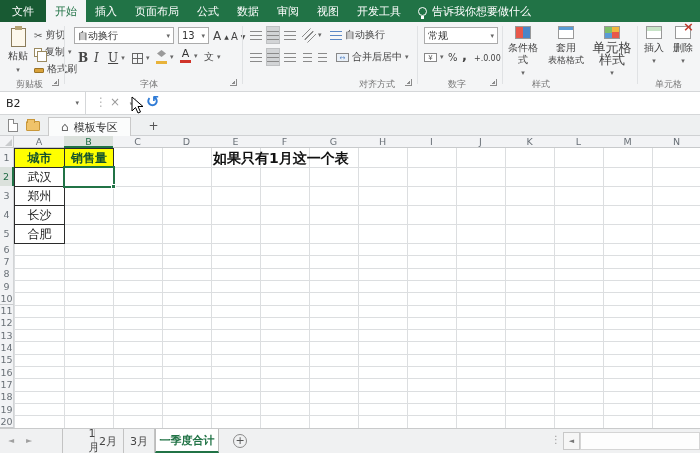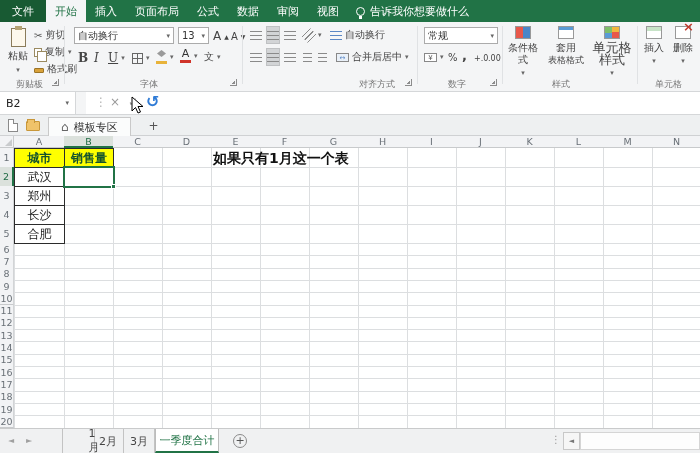--- a/index.html
+++ b/index.html
@@ -48,21 +48,21 @@
   .ic-cond { background:linear-gradient(90deg,#e8584a 0 50%,#4a86c8 50% 100%); }
   .ic-table { background:linear-gradient(#5b9bd5 0 3px,#fff 3px); }
   .ic-cellstyle { background:conic-gradient(#f2b63d 0 25%,#e8584a 0 50%,#5b9bd5 0 75%,#7fbf6a 0); }
   .ic-insert { background:linear-gradient(#c7e3c7 0 4px,#fff 4px); position:relative; }
   .ic-delete { background:#fff; position:relative; }
   .ic-delete::after { content:"\00d7"; position:absolute; right:-4px; top:-6px; color:#c0392b; font-weight:bold; font-size:13px; }
   .stackbtn { position:absolute; top:4px; text-align:center; font-size:10px; color:#444; line-height:12px; }
 
   
   #formulabar { position:absolute; left:0; top:92px; width:700px; height:23px; background:#f4f5f6; border-bottom:1px solid #d5d7d9; }
-  #namebox { position:absolute; left:0; top:0; width:76px; height:22px; background:#fff; border-right:1px solid #d5d7d9; display:flex; align-items:center; padding:0 6px; justify-content:space-between; font-size:11px; color:#222; }
+  #namebox { position:absolute; left:0; top:0; width:86px; height:22px; background:#fff; border-right:1px solid #d5d7d9; display:flex; align-items:center; padding:0 6px; justify-content:space-between; font-size:11px; color:#222; }
   #fx-area { position:absolute; left:86px; top:0; right:0; height:22px; background:#fff; }
   .fx-ic { position:absolute; top:3px; font-size:12px; color:#9a9a9a; }
   .undo-blue { color:#2f7bd6; font-size:16px; font-weight:bold; top:0px; }
 
   
   #docbar { position:absolute; left:0; top:115px; width:700px; height:21px; background:#eef0f1; border-bottom:1px solid #cfd1d3; }
   .ic-newdoc { position:absolute; left:8px; top:4px; width:10px; height:13px; background:#fff; border:1px solid #8a8a8a; }
   .ic-newdoc::after { content:""; position:absolute; right:-1px; top:-1px; width:4px; height:4px; background:#eef0f1; border-left:1px solid #8a8a8a; border-bottom:1px solid #8a8a8a; }
   .ic-folder { position:absolute; left:26px; top:6px; width:14px; height:10px; background:#f0c36a; border:1px solid #c8973a; border-radius:1px; }
   .ic-folder::before { content:""; position:absolute; left:0; top:-3px; width:6px; height:3px; background:#f0c36a; border:1px solid #c8973a; border-bottom:none; }
@@ -83,21 +83,21 @@
   .cell.hdrcell { background:#ffff00; color:#14532d; font-weight:bold; }
   #sel-box { position:absolute; border:2px solid #217346; background:transparent; }
   #fill-handle { position:absolute; width:5px; height:5px; background:#217346; border:1px solid #fff; }
   #annotation { position:absolute; font-size:14px; font-weight:bold; color:#111; white-space:nowrap; }
 
   
   #sheetbar { position:absolute; left:0; top:428px; width:700px; height:25px; background:#f0f1f2; border-top:1px solid #c9cacb; }
   .nav-arrow { position:absolute; top:7px; font-size:8px; color:#a0a0a0; }
   .sheet-tab { position:absolute; top:0; height:24px; display:flex; align-items:center; justify-content:center; font-size:11px; color:#444; border-right:1px solid #c3c3c3; }
   .sheet-tab.first { border-left:1px solid #c3c3c3;padding-left:31px; }
-  .sheet-tab.active { background:#fff; color:#217346; font-weight:normal; border:1px solid #bcbcbc; border-top:none; border-bottom:2px solid #217346; }
+  .sheet-tab.active { background:#fff; color:#217346; font-weight:bold; border:1px solid #bcbcbc; border-top:none; border-bottom:2px solid #217346; }
   #sheet-add { position:absolute; top:5px; width:14px; height:14px; border:1px solid #8a8a8a; border-radius:50%; text-align:center; line-height:12px; color:#555; font-size:11px; }
   #tab-splitter { position:absolute; left:551px; top:5px; color:#9a9a9a; font-size:10px; letter-spacing:-1px; }
   #hscroll-left { position:absolute; left:563px; top:3px; width:17px; height:18px; background:#f6f6f6; border:1px solid #c8c8c8; text-align:center; line-height:16px; font-size:7px; color:#777; }
   #hscroll-track { position:absolute; left:580px; top:3px; width:120px; height:18px; background:#fdfdfd; border:1px solid #d5d5d5; }
 
   #cursor { position:absolute; left:131px; top:96px; z-index:99; }
 </style>
 </head>
 <body>
 
@@ -106,20 +106,21 @@
   <div id="titlebar">
     <div class="file-tab">文件</div>
     <div id="menu-tabs" style="display:flex;">
         <div class="menu-tab active">开始</div>
         <div class="menu-tab">插入</div>
         <div class="menu-tab">页面布局</div>
         <div class="menu-tab">公式</div>
         <div class="menu-tab">数据</div>
         <div class="menu-tab">审阅</div>
         <div class="menu-tab">视图</div>
+        <div class="menu-tab">开发工具</div>
       </div>
     <div class="tellme">
       <span class="bulb"></span>
       <span>告诉我你想要做什么</span>
     </div>
   </div>
 
   <div id="ribbon">
 
     <div class="bigbtn" style="left:4px;">
@@ -263,21 +264,21 @@
     <div class="stackbtn" style="left:544px;width:44px;">
       <span class="ic-grid16 ic-table"></span>
       <div>套用</div>
       <div style="font-size:9px;">表格格式</div>
     </div>
     <div class="stackbtn" style="left:590px;width:44px;">
       <span class="ic-grid16 ic-cellstyle"></span>
       <div style="font-size:13px;">单元格样式</div>
       <span class="car">▾</span>
     </div>
-    <span class="glabel" style="left:552px;">样式</span>
+    <span class="glabel" style="left:532px;">样式</span>
     <div class="vline" style="left:637px;"></div>
 
     <div class="stackbtn" style="left:641px;width:26px;">
       <span class="ic-grid16 ic-insert"></span>
       <div>插入</div>
       <span class="car">▾</span>
     </div>
     <div class="stackbtn" style="left:670px;width:26px;">
       <span class="ic-grid16 ic-delete"></span>
       <div>删除</div>

